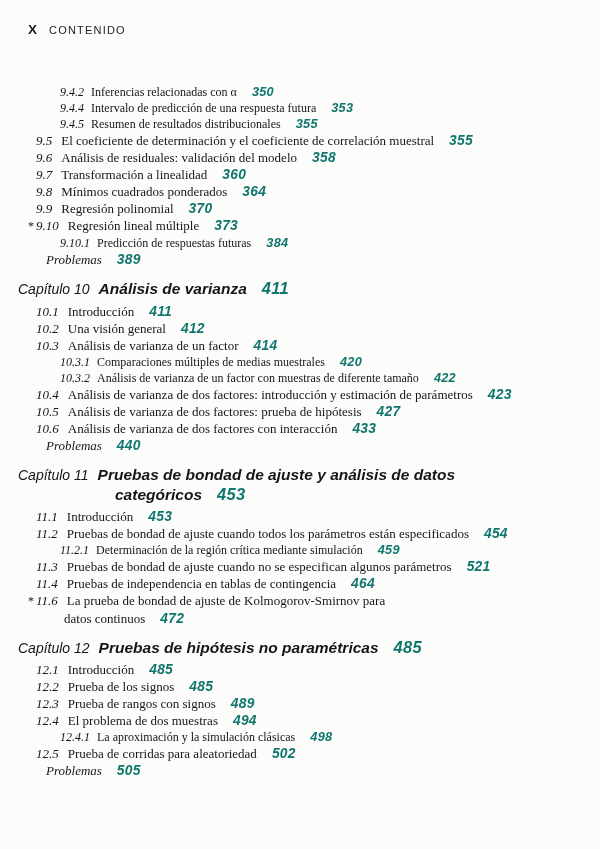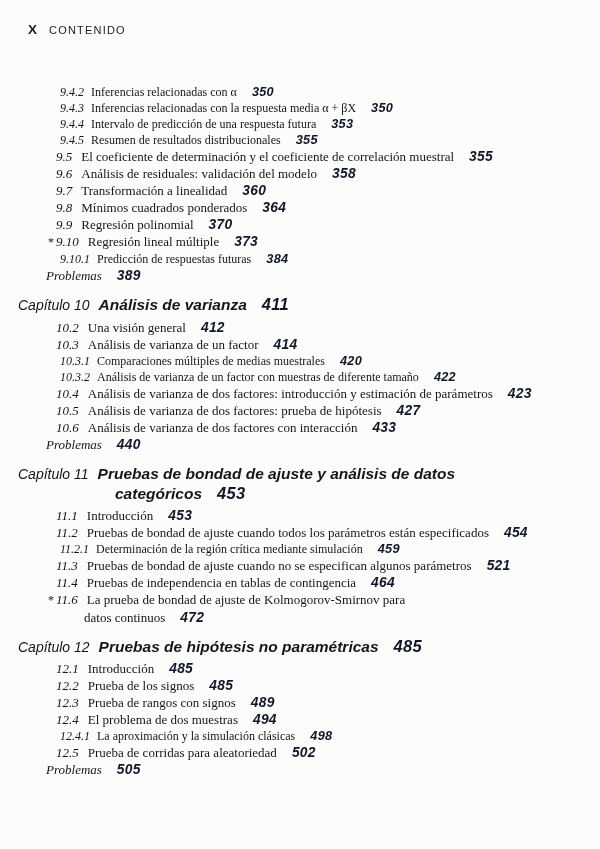--- a/index.html
+++ b/index.html
@@ -19,21 +19,21 @@
   }
   .header .hx { font-weight:700; font-size:13.5px; margin-right:12px; }
   .header .ht { font-size:11px; letter-spacing:1.2px; }
 
   .toc { margin-top:46px; padding-right:6px; }
 
   .entry { white-space:nowrap; }
   .entry .line1, .entry .cont { white-space:nowrap; }
 
   .entry.s1 {
-    padding-left:56px;
+    padding-left:36px;
     font-size:13px; line-height:17px;
   }
   .entry.s2 {
     padding-left:60px;
     font-size:12px; line-height:16px;
   }
   .entry.problems {
     padding-left:46px;
     font-size:13px; line-height:17px;
     font-style:italic;
@@ -57,39 +57,36 @@
     font-size:12px;
   }
 
   .page-num {
     font-family:"Liberation Sans", sans-serif;
     font-style:italic;
     font-weight:700;
     font-size:1.06em;
     letter-spacing:0.3px;
     margin-left:15px;
-    color:#0f172a;
+    color:#0f766e;
   }
 
   .s1 .cont { margin-left:28px; }
   .chapter .cont { margin-left:97px; }
 </style>
 </head>
 <body>
 
 <div class="page">
   <div class="header">
     <span class="hx">X</span><span class="ht">CONTENIDO</span>
   </div>
   <div class="toc" id="toc">
       <div class="entry s2">
         <div class="line1"><span class="num">9.4.2</span><span class="title">Inferencias relacionadas con α</span><span class="page-num">350</span></div>
-      </div>
-      <div class="entry s2">
-        <div class="line1"><span class="num">9.4.3</span><span class="title">Inferencias relacionadas con la respuesta media α + βX</span><span class="page-num">350</span></div>
       </div>
       <div class="entry s2">
         <div class="line1"><span class="num">9.4.4</span><span class="title">Intervalo de predicción de una respuesta futura</span><span class="page-num">353</span></div>
       </div>
       <div class="entry s2">
         <div class="line1"><span class="num">9.4.5</span><span class="title">Resumen de resultados distribucionales</span><span class="page-num">355</span></div>
       </div>
       <div class="entry s1">
         <div class="line1"><span class="num">9.5</span><span class="title">El coeficiente de determinación y el coeficiente de correlación muestral</span><span class="page-num">355</span></div>
       </div>
@@ -109,20 +106,23 @@
         <div class="line1"><span class="star">*</span><span class="num">9.10</span><span class="title">Regresión lineal múltiple</span><span class="page-num">373</span></div>
       </div>
       <div class="entry s2">
         <div class="line1"><span class="num">9.10.1</span><span class="title">Predicción de respuestas futuras</span><span class="page-num">384</span></div>
       </div>
       <div class="entry problems">
         <div class="line1"><span class="problems-label">Problemas</span><span class="page-num">389</span></div>
       </div>
       <div class="entry chapter">
         <div class="line1"><span class="ch-label">Capítulo 10</span><span class="ch-title">Análisis de varianza</span><span class="page-num">411</span></div>
+      </div>
+      <div class="entry s1">
+        <div class="line1"><span class="num">10.1</span><span class="title">Introducción</span><span class="page-num">411</span></div>
       </div>
       <div class="entry s1">
         <div class="line1"><span class="num">10.2</span><span class="title">Una visión general</span><span class="page-num">412</span></div>
       </div>
       <div class="entry s1">
         <div class="line1"><span class="num">10.3</span><span class="title">Análisis de varianza de un factor</span><span class="page-num">414</span></div>
       </div>
       <div class="entry s2">
         <div class="line1"><span class="num">10.3.1</span><span class="title">Comparaciones múltiples de medias muestrales</span><span class="page-num">420</span></div>
       </div>

